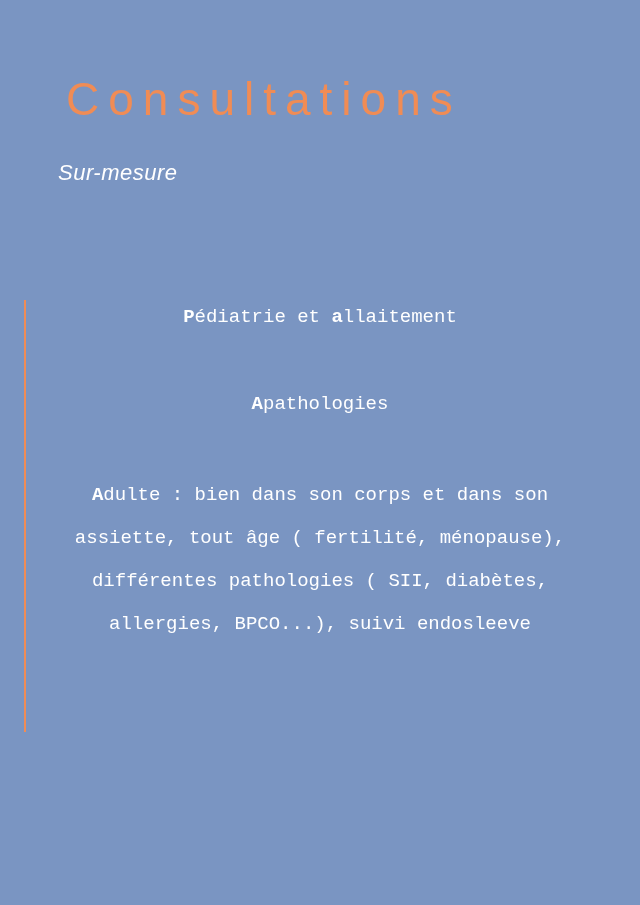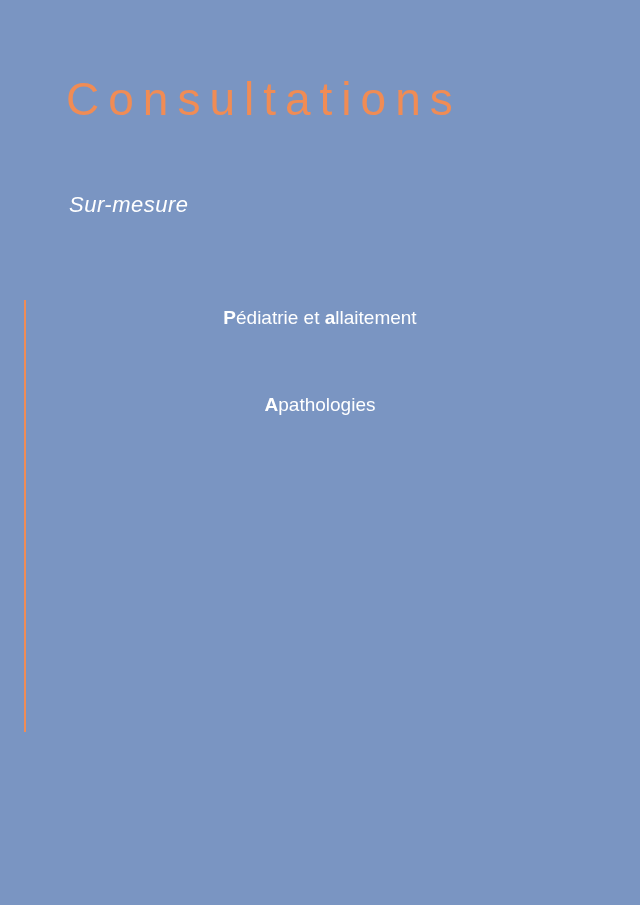--- a/index.html
+++ b/index.html
@@ -25,44 +25,44 @@
     left: 66px;
     top: 72px;
     font-size: 46px;
     font-weight: 300;
     letter-spacing: 9px;
     color: #f08c55;
     white-space: nowrap;
   }
   .subtitle {
     position: absolute;
-    left: 69px;
+    left: 58px;
     top: 160px;
     font-size: 22px;
     font-style: italic;
     font-weight: 300;
     color: #ffffff;
     letter-spacing: 0.5px;
-    margin-top: 32px;
   }
   .accent-bar {
     position: absolute;
     left: 24px;
     top: 300px;
     width: 2px;
     height: 432px;
     background: #f08c55;
   }
   .content {
     position: absolute;
     left: 48px;
     top: 296px;
     width: 544px;
     text-align: center;
     color: #ffffff;
+    font-family: Liberation Mono, monospace;
   }
   .block {
     font-size: 19px;
     font-weight: 400;
     line-height: 43px;
     color: #ffffff;
     margin: 0 0 30px 0;
   }
   .block:last-child {
     margin-bottom: 0;
@@ -84,16 +84,17 @@
   <div class="subtitle">Sur-mesure</div>
 
   <div class="accent-bar"></div>
 
   <div class="content">
 
     <p class="block b1"><span class="lead">P</span><span>édiatrie et </span><span class="lead">a</span><span>llaitement</span></p>
 
     <p class="block b2"><span class="lead">A</span><span>pathologies</span></p>
 
+    <p class="block b3"><span class="lead">A</span><span>dulte : bien dans son corps et dans son assiette, tout âge ( fertilité, ménopause), différentes pathologies ( SII, diabètes, allergies, BPCO...), suivi endosleeve</span></p>
 
 
   </div>
 </div>
 
 </body></html>

